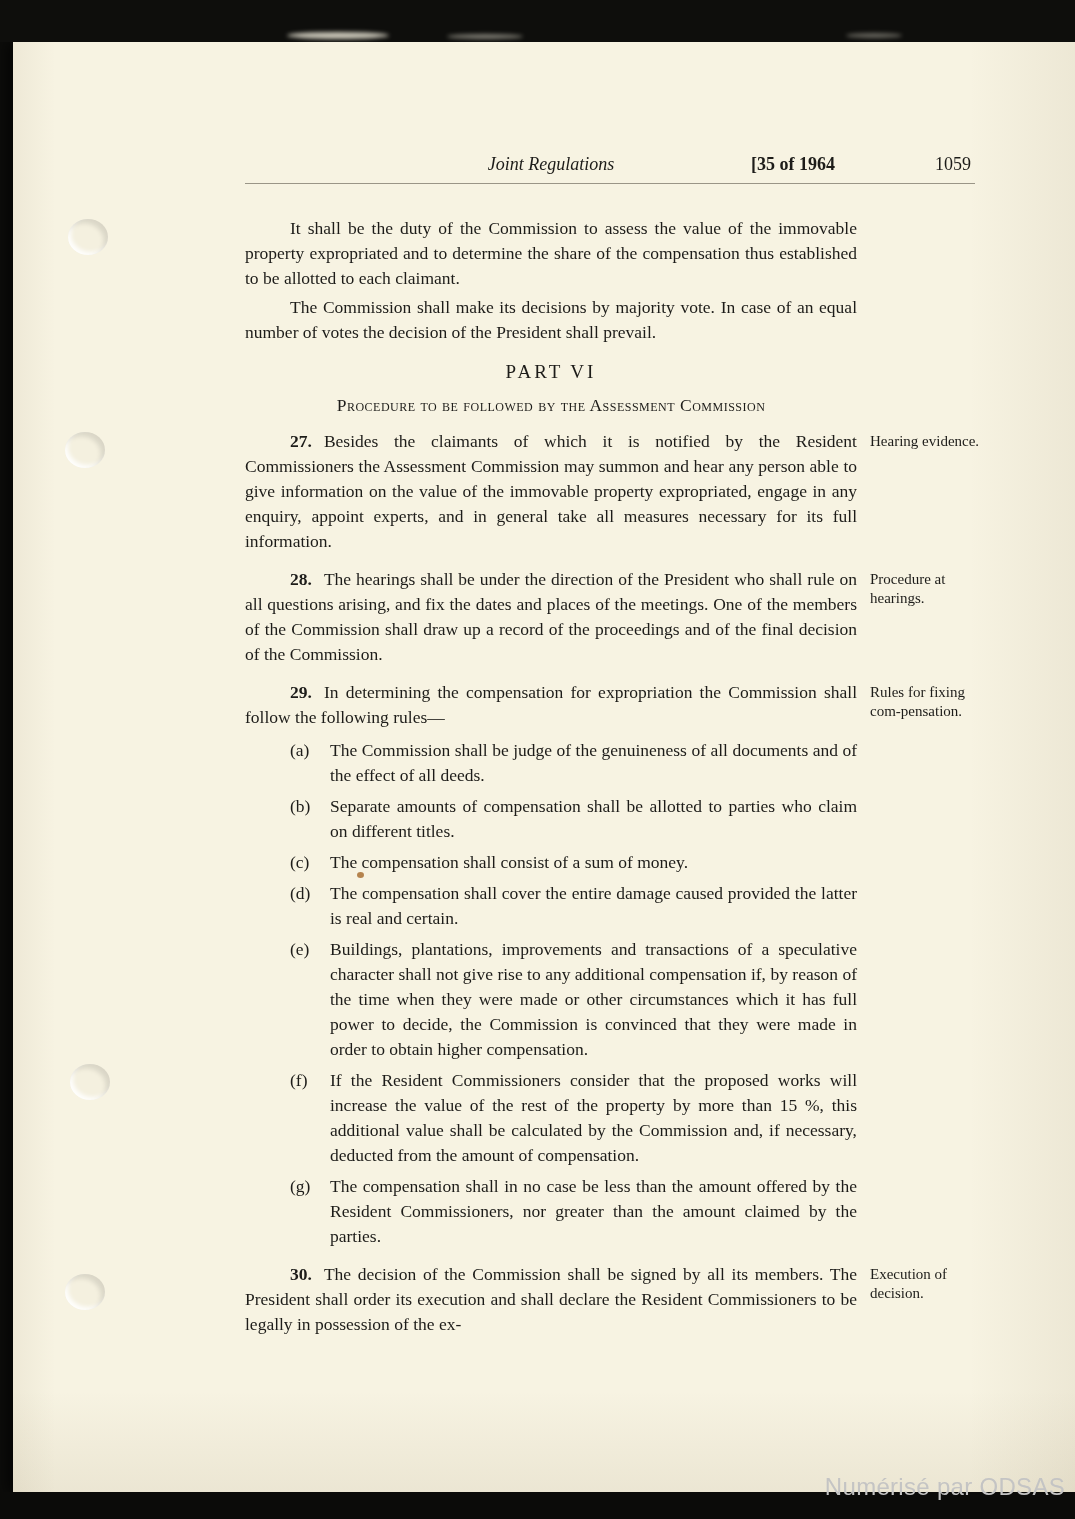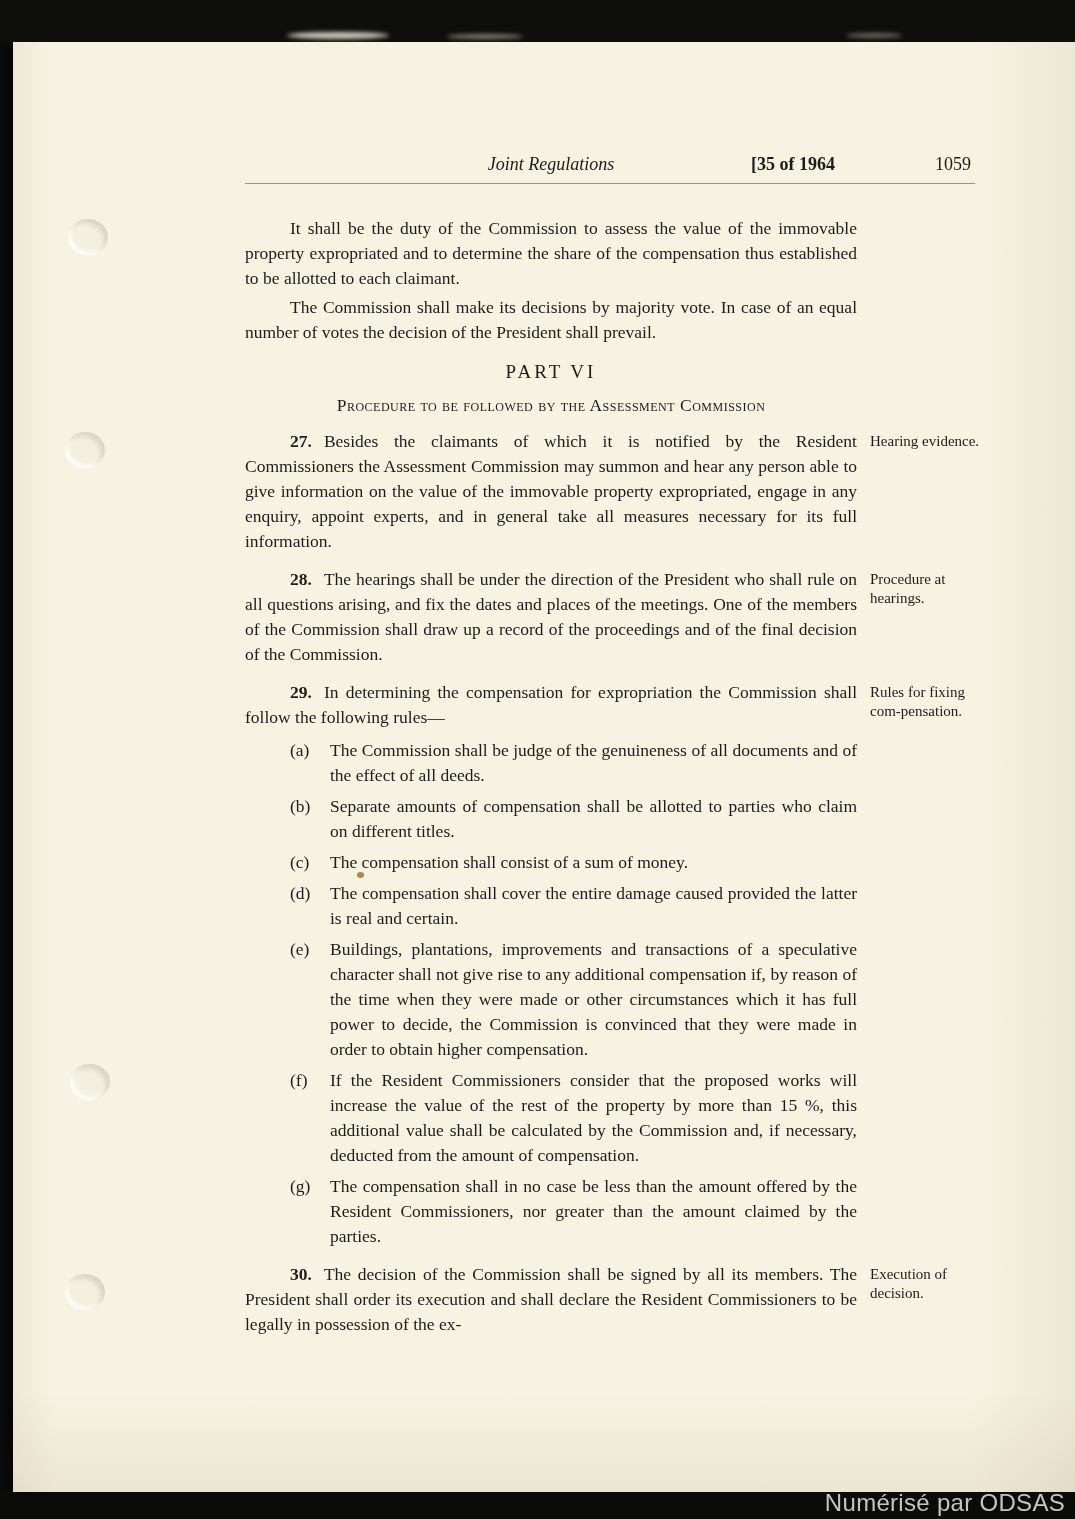--- a/index.html
+++ b/index.html
@@ -72,21 +72,21 @@
   .section { position: relative; margin-top: 13px; }
   .sec-num { font-weight: bold; margin-right: 12px; }
   .margin-note { position: absolute; left: 625px; top: 3px; width: 115px; font-size: 15px; line-height: 19px; }
 
   .rules { margin-top: 8px; }
   .rule { display: flex; margin-left: 45px; margin-bottom: 6px; }
   .rule-label { flex: none; width: 40px; font-size: 17.5px; line-height: 25px; }
   .rule-text { flex: 1; font-size: 17.5px; line-height: 25px; text-align: justify; }
 
   .watermark {
-    position: absolute; right: 10px; bottom: 2px; z-index: 5;
+    position: absolute; right: 10px; bottom: 18px; z-index: 5;
     font-family: "Liberation Sans", sans-serif; font-size: 24px; color: #c4c4c4; letter-spacing: .3px;
   }
 </style>
 </head>
 <body>
 
 <div class="scan">
 
   <div class="top-band">
     <div class="streak streak-1"></div>

